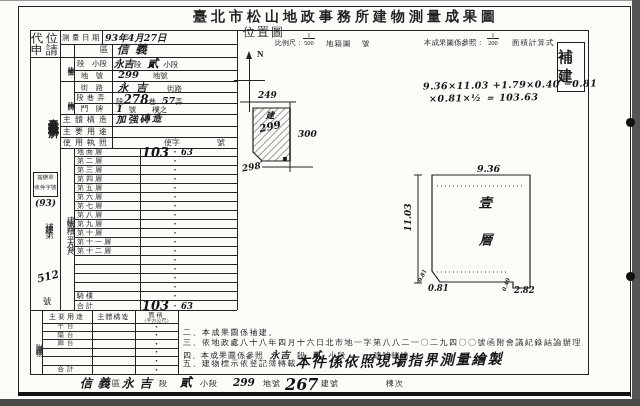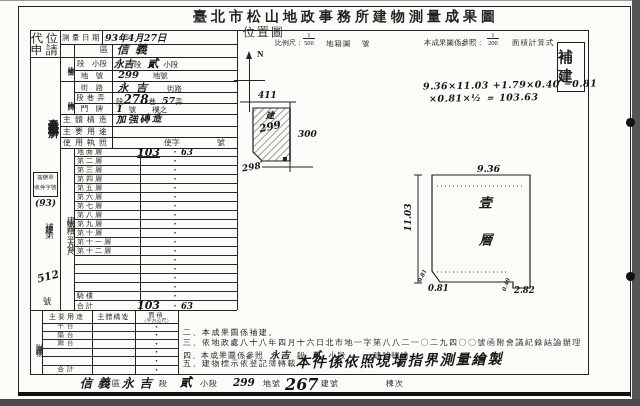--- a/index.html
+++ b/index.html
@@ -11,21 +11,21 @@
   .hw{font-family:"DejaVu Serif","Liberation Serif",serif;font-style:italic;font-weight:bold;color:#141414;}
   .vt{writing-mode:vertical-rl;text-orientation:upright;}
   .ctr{text-align:center;}
   .frac{position:absolute;text-align:center;font-size:6.5px;color:#222;line-height:1.1;}
   .frac .num{display:block;border-bottom:1px solid #222;padding:0 3px;}
   .frac .den{display:block;padding:0 1px;}
   #floor-rows{position:absolute;left:74px;top:148px;width:163px;height:162px;display:flex;flex-direction:column;}
   #floor-rows .frow{height:9px;box-sizing:border-box;border-bottom:1px solid #2a2a2a;display:flex;align-items:center;}
   #floor-rows .frow:last-child{border-bottom:none;}
   .fl{width:60px;padding-left:3px;font-size:7px;letter-spacing:2px;color:#222;}
-  .fv1{width:32px;font-size:11px;text-decoration:underline;}
+  .fv1{width:32px;text-align:right;font-size:13px;}
   .fdot{width:12px;text-align:center;font-size:7px;color:#222;}
   .fv2{flex:1;font-size:8.5px;}
   #att-rows{position:absolute;left:42px;top:323px;width:136px;height:51px;display:flex;flex-direction:column;}
   #att-rows .arow{height:8.5px;box-sizing:border-box;border-bottom:1px solid #2a2a2a;display:flex;align-items:center;}
   #att-rows .arow:last-child{border-bottom:none;}
   .au{width:50px;text-align:center;font-size:6.5px;letter-spacing:3px;color:#222;}
   .as{width:43px;}
   .aa{width:43px;text-align:center;font-size:7px;color:#222;}
   .stamp{position:absolute;left:557px;top:42px;width:26px;height:48px;border:1.6px solid #1c1c1c;
          display:flex;flex-direction:column;align-items:center;justify-content:center;background:rgba(255,255,255,.4);}
@@ -342,21 +342,21 @@
         <line x1="0" y1="0" x2="0" y2="5" stroke="#333" stroke-width="1"></line>
       </pattern>
     </defs>
     <line x1="4" y1="16" x2="60" y2="16" stroke="#222" stroke-width="1"></line>
     <polygon points="17,22 54,22 54,75 26,75 17,66" fill="url(#hatch)" stroke="#222" stroke-width="1.2"></polygon>
     <line x1="54" y1="16" x2="54" y2="86" stroke="#222" stroke-width="1"></line>
     <line x1="26" y1="81" x2="77" y2="81" stroke="#222" stroke-width="1"></line>
     <line x1="26" y1="75" x2="13" y2="84" stroke="#222" stroke-width="1"></line>
     <rect x="47" y="71" width="4" height="4" fill="#222"></rect>
   </svg>
-  <div class="t hw" style="left:256px;top:91px;font-size:9px;background:#fbfbf8;padding:0 2px">411</div>
+  <div class="t hw" style="left:256px;top:91px;font-size:9px;background:#fbfbf8;padding:0 2px">249</div>
   <div class="t hw" style="left:298px;top:130px;font-size:9px">300</div>
   <div class="t hw" style="left:242px;top:163px;font-size:9px;transform:rotate(-10deg);background:#fbfbf8">298</div>
   <div class="t hw" style="left:266px;top:111px;font-size:8.5px">建</div>
   <div class="t hw" style="left:259px;top:121px;font-size:10.5px;transform:rotate(-12deg)">299</div>
 
   <div class="t" style="left:424px;top:39px;font-size:7.5px">本成果圖係參照：</div>
   <div class="frac" style="left:487px;top:31px">
     <span class="num">1</span>
     <span class="den">200</span>
   </div>

